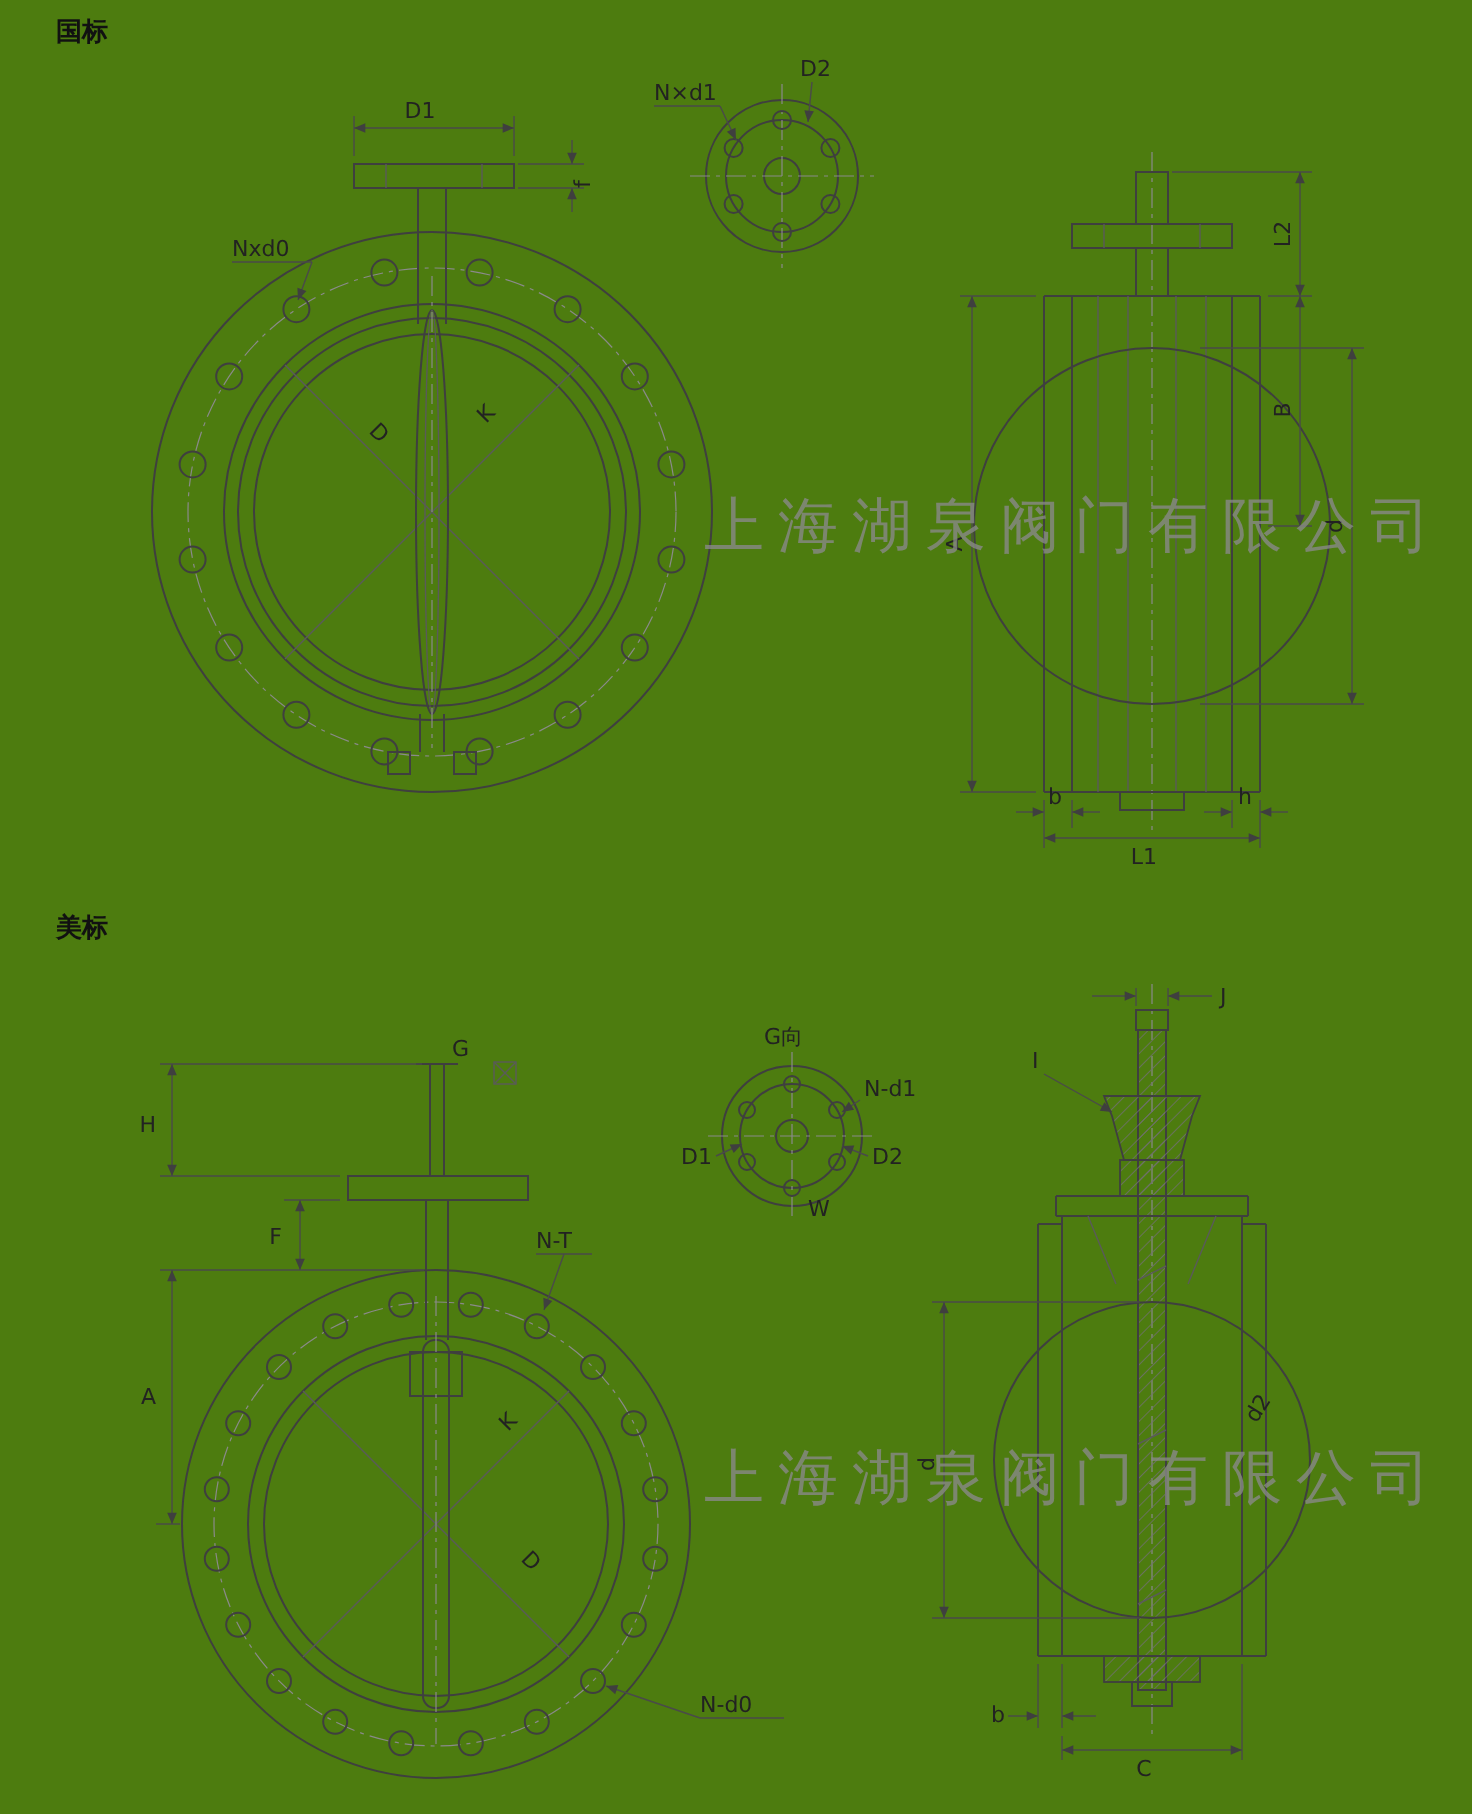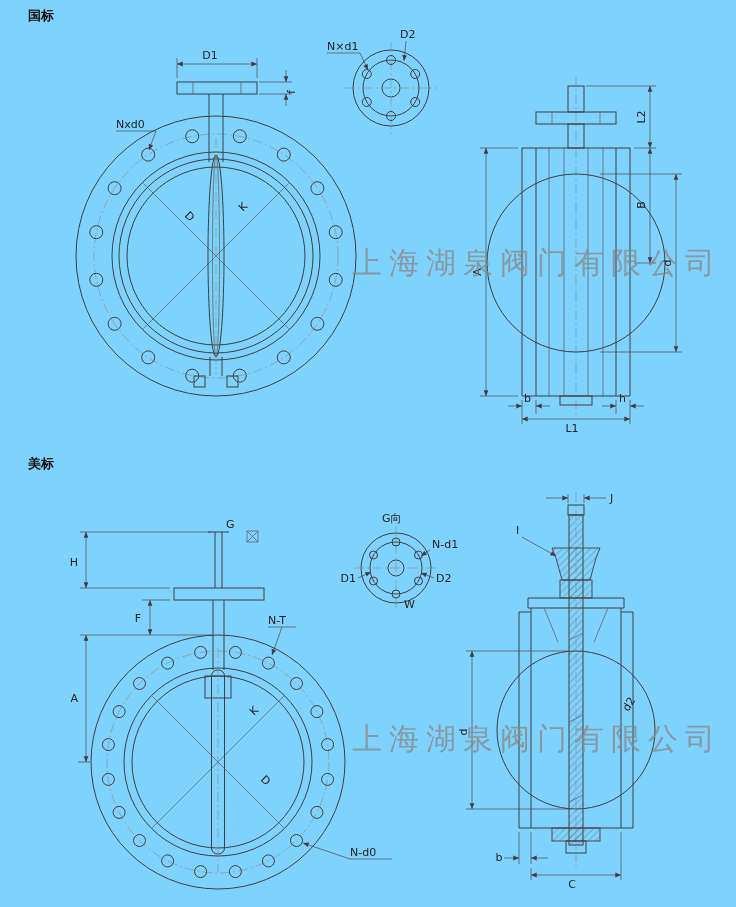--- a/index.html
+++ b/index.html
@@ -1,16 +1,16 @@
 <!DOCTYPE html>
 <html><head>
 <meta charset="utf-8">
 <style>
   html,body{margin:0;padding:0;background:#fff;}
-  .page{position:relative;width:736px;height:907px;background:#7dd3fc;overflow:hidden;}
+  .page{position:relative;width:736px;height:907px;background:#4d7c0f;overflow:hidden;}
   svg{display:block;}
   .ln{stroke:#3f3f3f;stroke-width:1;fill:none;}
   .thin{stroke:#5a5a5a;stroke-width:0.7;fill:none;}
   .dim{stroke:#4a4a4a;stroke-width:0.7;fill:none;}
   .cl{stroke:#8a8a8a;stroke-width:0.6;stroke-dasharray:10 3 2 3;fill:none;}
   .lbl{font-family:"DejaVu Sans",sans-serif;font-size:11px;fill:#222;}
   .ttl{font-family:"DejaVu Sans",sans-serif;font-size:13px;font-weight:bold;fill:#111;}
   .wm{font-family:"DejaVu Sans",sans-serif;font-size:30px;fill:#8a8a8a;opacity:.78;letter-spacing:7px;}
 </style>
 </head>

